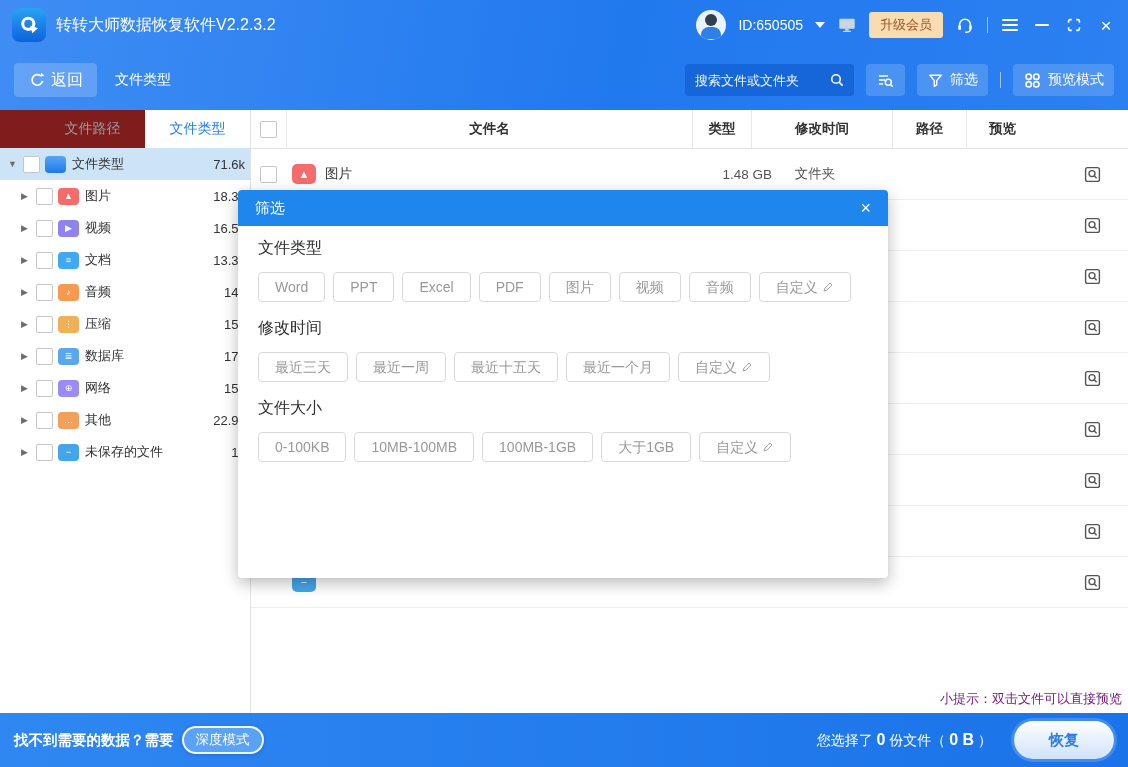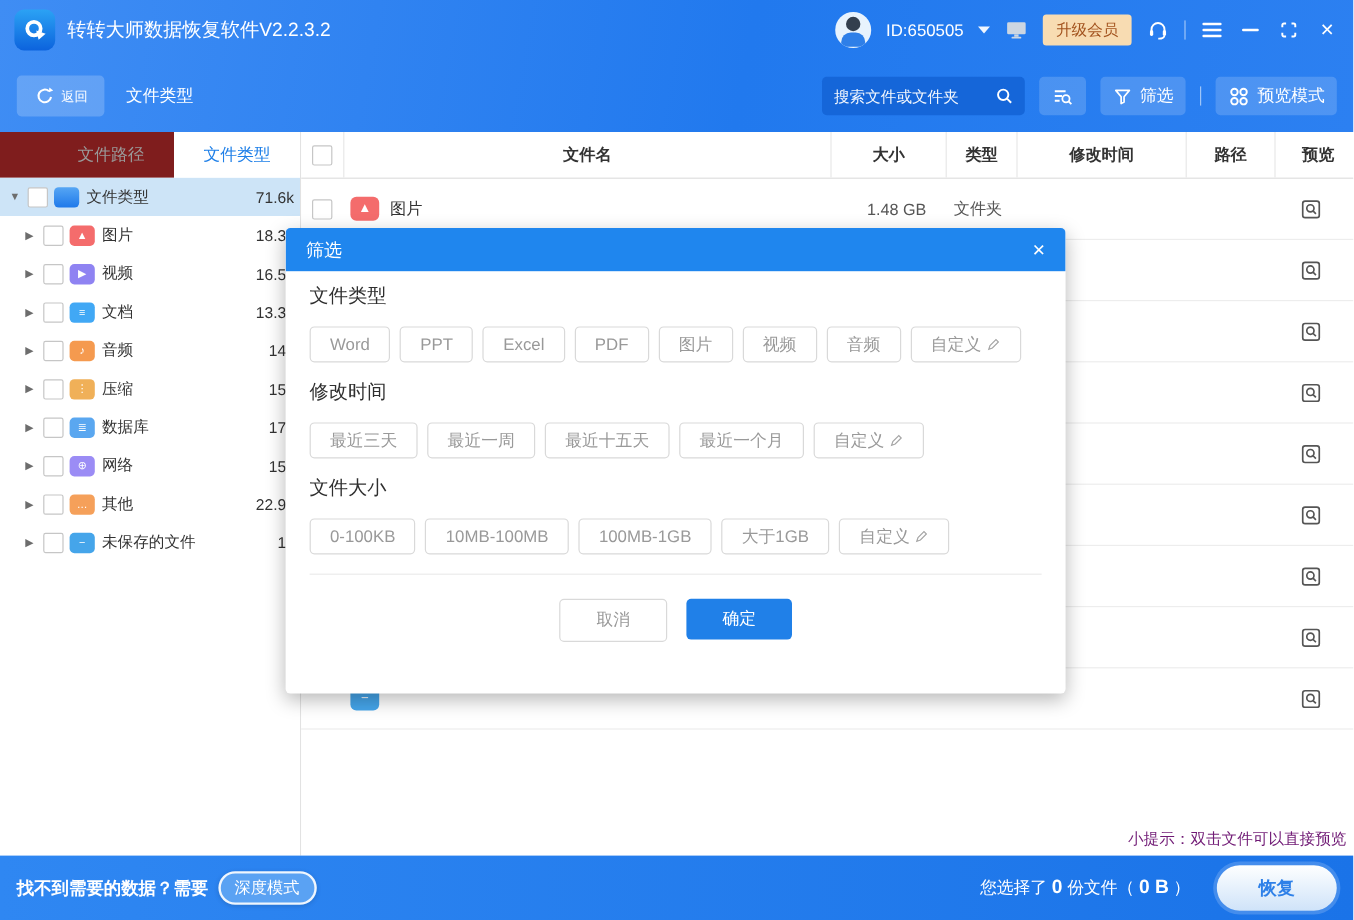--- a/index.html
+++ b/index.html
@@ -22,21 +22,21 @@
   .upgrade-pill{background:#f8dcb2;color:#a2521d;font-size:13px;padding:4px 11px;border-radius:3px;cursor:pointer;}
   .v-div{width:1px;height:16px;background:rgba(255,255,255,.55);}
   .win-btn{display:flex;align-items:center;justify-content:center;width:20px;height:20px;cursor:pointer;}
   .menu-icon{display:flex;flex-direction:column;gap:3px;}
   .menu-icon i{display:block;width:16px;height:2px;background:#fff;border-radius:1px;}
   .min-bar{width:14px;height:2px;background:#fff;border-radius:1px;}
   .close-x{font-size:19px;color:#fff;line-height:1;}
 
   .toolbar{height:60px;display:flex;align-items:center;padding:0 14px;}
   .back-btn{display:flex;align-items:center;gap:6px;background:rgba(255,255,255,.2);border-radius:4px;
-    height:34px;padding:0 14px;color:#fff;font-size:11px;cursor:pointer;}
+    height:34px;padding:0 14px;color:#fff;font-size:16px;cursor:pointer;}
   .crumb{color:#fff;font-size:14px;margin-left:18px;}
   .tb2-right{margin-left:auto;display:flex;align-items:center;gap:12px;}
   .search-box{width:153px;height:32px;background:#1566d9;border-radius:4px;display:flex;align-items:center;padding:0 8px;}
   .search-box input{flex:1;min-width:0;background:transparent;border:none;outline:none;color:#fff;font-size:13px;
     font-family:"Liberation Sans","DejaVu Sans",sans-serif;}
   .search-box input::placeholder{color:rgba(255,255,255,.95);}
   .ghost-btn{display:flex;align-items:center;justify-content:center;gap:6px;background:rgba(255,255,255,.17);
     border-radius:4px;height:32px;padding:0 10px;color:#fff;font-size:14px;cursor:pointer;}
 
   
@@ -306,21 +306,20 @@
 
     </div>
   </div>
 
   <div class="main">
     <div class="thead">
       <div class="th col-check">
           <span class="cbx"></span>
         </div>
       <div class="th col-name">文件名</div>
-      <div class="th col-size">大小</div>
       <div class="th col-type">类型</div>
       <div class="th col-mtime">修改时间</div>
       <div class="th col-path">路径</div>
       <div class="th col-preview">预览</div>
     </div>
 
       <div class="trow">
         <div class="cell col-check">
           <span class="cbx"></span>
         </div>
@@ -555,24 +554,20 @@
 
           <span class="chip">大于1GB</span>
 
         <span class="chip">
           <span>自定义</span>
           <svg width="12" height="12" viewBox="0 0 12 12">
             <path d="M2 10 L3 7 L8 2 L10 4 L5 9 Z" fill="none" stroke="#a6a6a6" stroke-width="1"></path>
           </svg>
         </span>
       </div>
-    </div>
-    <div class="dlg-foot">
-      <div class="btn-cancel">取消</div>
-      <div class="btn-ok">确定</div>
     </div>
   </div>
 
   <div class="tip">小提示：双击文件可以直接预览</div>
 
   <div class="statusbar">
     <div class="sb-left">
       <span class="sb-question">找不到需要的数据？需要</span>
       <span class="deep-pill">深度模式</span>
     </div>

